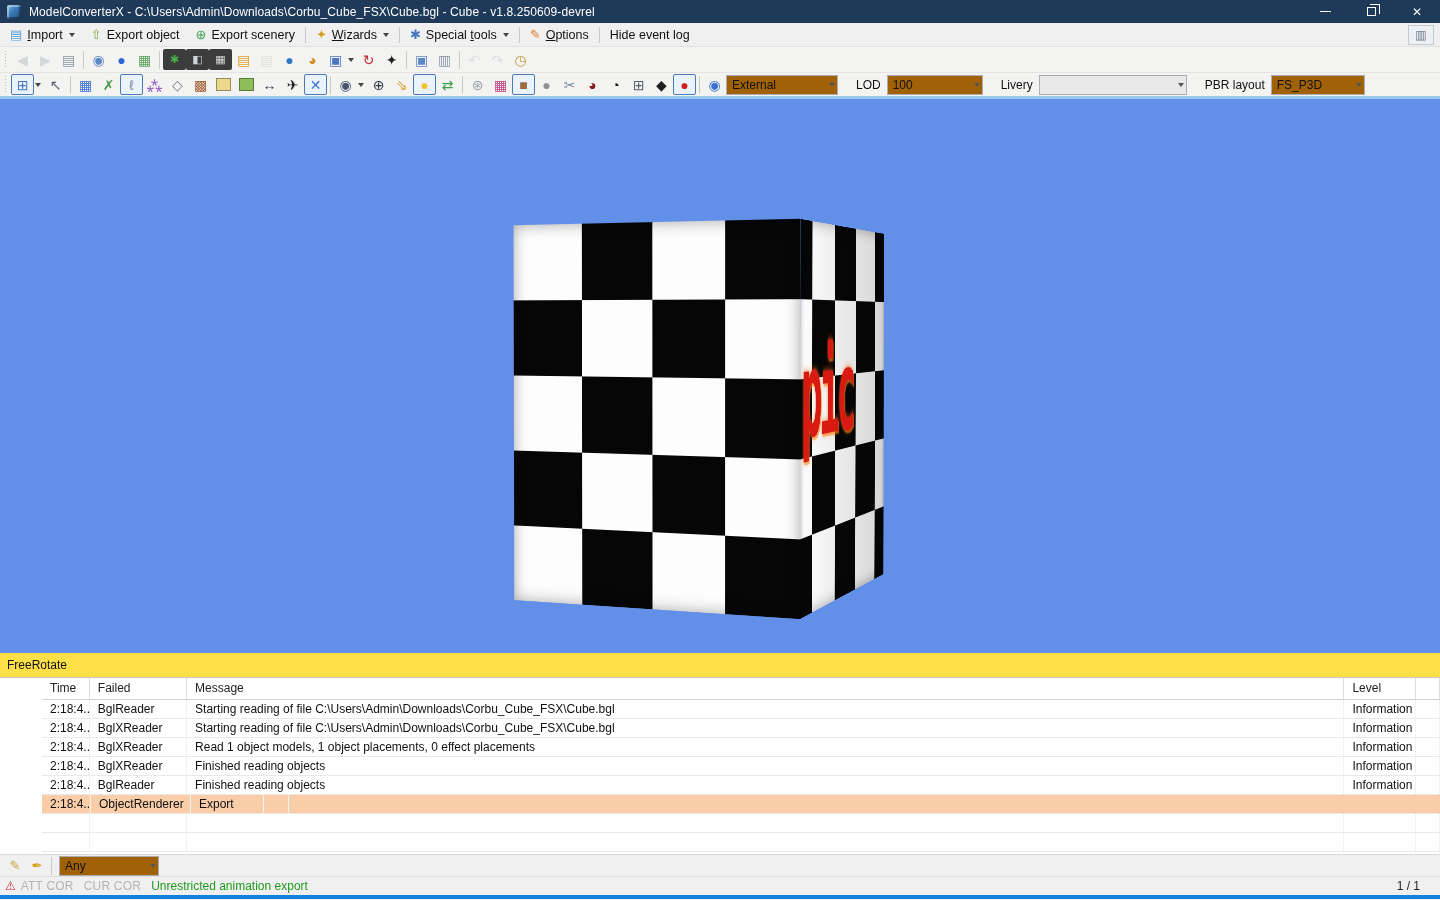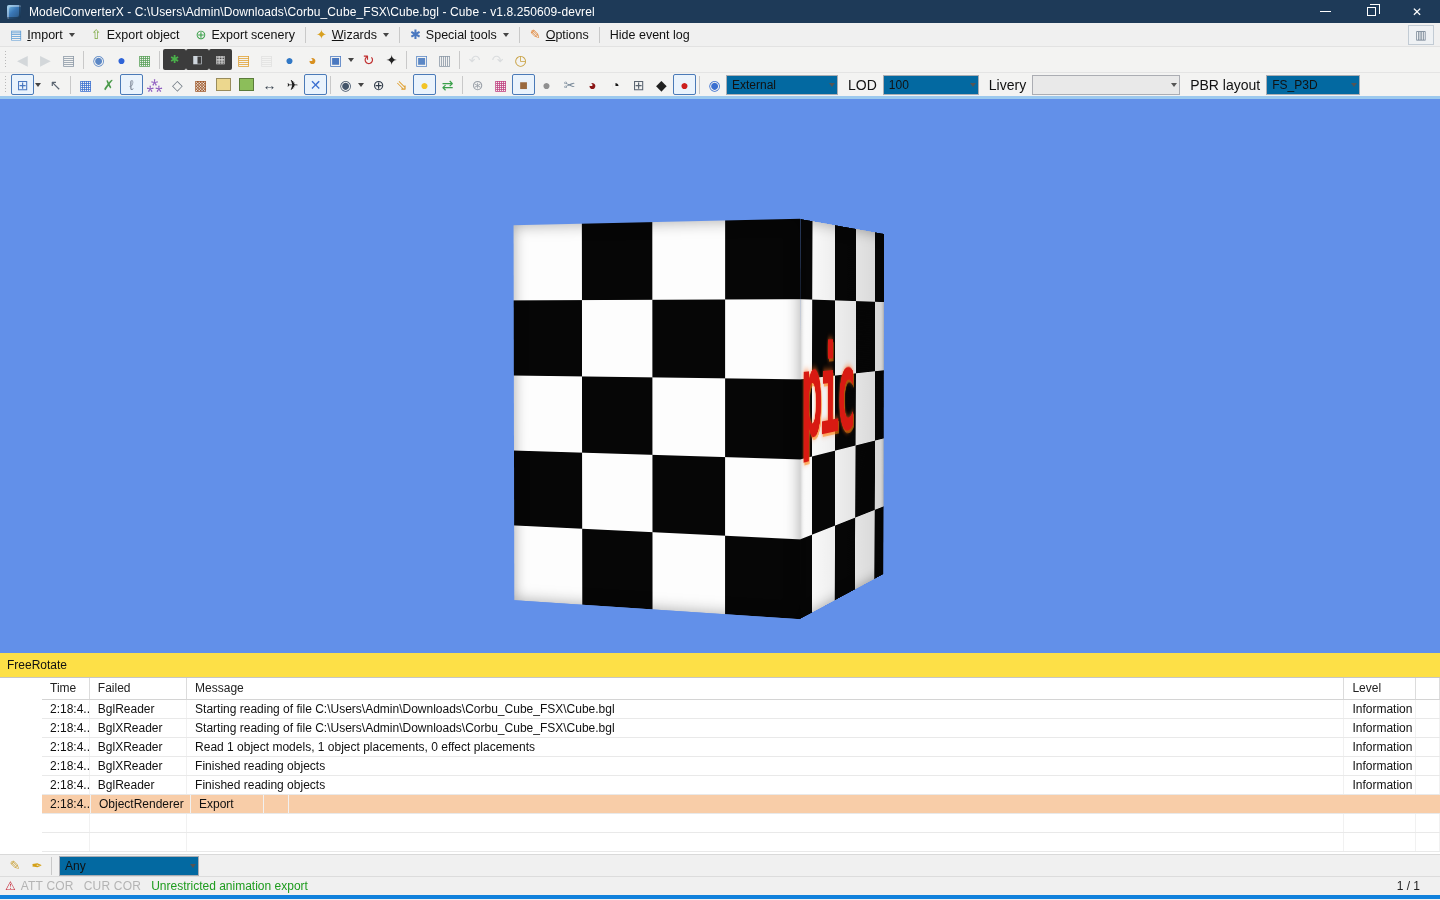--- a/index.html
+++ b/index.html
@@ -36,22 +36,22 @@
     background:repeating-linear-gradient(to bottom,#b9b9b9 0 1px,transparent 1px 3px); background-size:1px 100%; background-repeat:repeat-y; background-position:2px 0;}
   .tbi { width:23px; height:21px; display:flex; align-items:center; justify-content:center; border:1px solid transparent; border-radius:2px; position:relative; }
   .tbi .glyph { font-size:14px; line-height:1; }
   .tbi.dark { background:#3c3c3c; }
   .tbi.dark .glyph { font-size:11px; }
   .tbi.boxed { border:1px solid #4a7ab8; background:#eaf3fc; }
   .tbi.dis { opacity:.42; }
   .block { width:15px; height:13px; border:1px solid rgba(0,0,0,.35); }
   .tsep { width:1px; height:18px; background:#c9c9c9; margin:0 3px; }
   .tdd { border-top:4px solid #444; border-left:3.5px solid transparent; border-right:3.5px solid transparent; margin:0 3px 0 1px; }
-  .tlabel { font-size:14px; color:#111; margin:0 6px 0 8px; }
-  .combo { height:20px; border:1px solid #abadb3; background:#0369a1; display:flex; align-items:center;
+  .tlabel { font-size:12px; color:#111; margin:0 6px 0 16px; }
+  .combo { height:20px; border:1px solid #abadb3; background:#a16207; display:flex; align-items:center;
     font-size:12px; color:#111; padding:0 2px 0 5px; margin-right:2px; }
   .combo.disabled { background:#e9e9e9; }
   .combo .cval { flex:1; white-space:nowrap; overflow:hidden; }
   .combo .carr { border-top:4px solid #555; border-left:3.5px solid transparent; border-right:3.5px solid transparent; margin-left:5px; }
 
   
   .viewport { position:relative; width:1440px; height:554px; background:#6290e9; overflow:hidden; }
   .scene { position:absolute; inset:0; perspective:1700px; perspective-origin:49% 45%; }
   .cube { position:absolute; left:552px; top:120px; width:312px; height:390px;
     transform-style:preserve-3d; transform: translateZ(-156px) rotateX(-1deg) rotateY(-21deg); }
@@ -78,21 +78,21 @@
   .lrow { display:flex; height:19px; border-bottom:1px solid #e9e9e9; background:#fff; }
   .lrow.warning { background:#f8cda8; }
   .lc { font-size:12px; color:#101010; padding:2px 0 0 8px; border-right:1px solid #f1f1f1; overflow:hidden; white-space:nowrap; }
   .watermark { position:absolute; right:62px; top:132px; color:rgba(112,112,112,.55); text-align:left; z-index:5; pointer-events:none; }
   .watermark .wm1 { font-size:25px; }
   .watermark .wm2 { font-size:16px; margin-top:4px; }
 
   
   .filterbar { height:22px; background:#f0f0f0; border-top:1px solid #d9d9d9; display:flex; align-items:center; padding-left:4px; }
   .fic { width:22px; height:18px; display:flex; align-items:center; justify-content:center; font-size:13px; }
-  .filterbar .combo { width:140px; margin-left:4px; }
+  .filterbar .combo { width:100px; margin-left:4px; }
   .statusbar { height:19px; background:#f0f0f0; border-top:1px solid #dcdcdc; display:flex; align-items:center; padding-left:5px; font-size:12px; }
   .sb-warn { color:#c42132; font-size:12px; margin-right:5px; }
   .sb-dim { color:#b4b4b4; margin-right:10px; letter-spacing:.2px; }
   .sb-green { color:#1d9b1d; }
   .sb-page { margin-left:auto; padding-right:20px; color:#222; }
   .accentline { height:4px; background:#1081dc; width:1440px; }
   u { text-decoration:underline; }
 </style>
 </head>
 <body>

